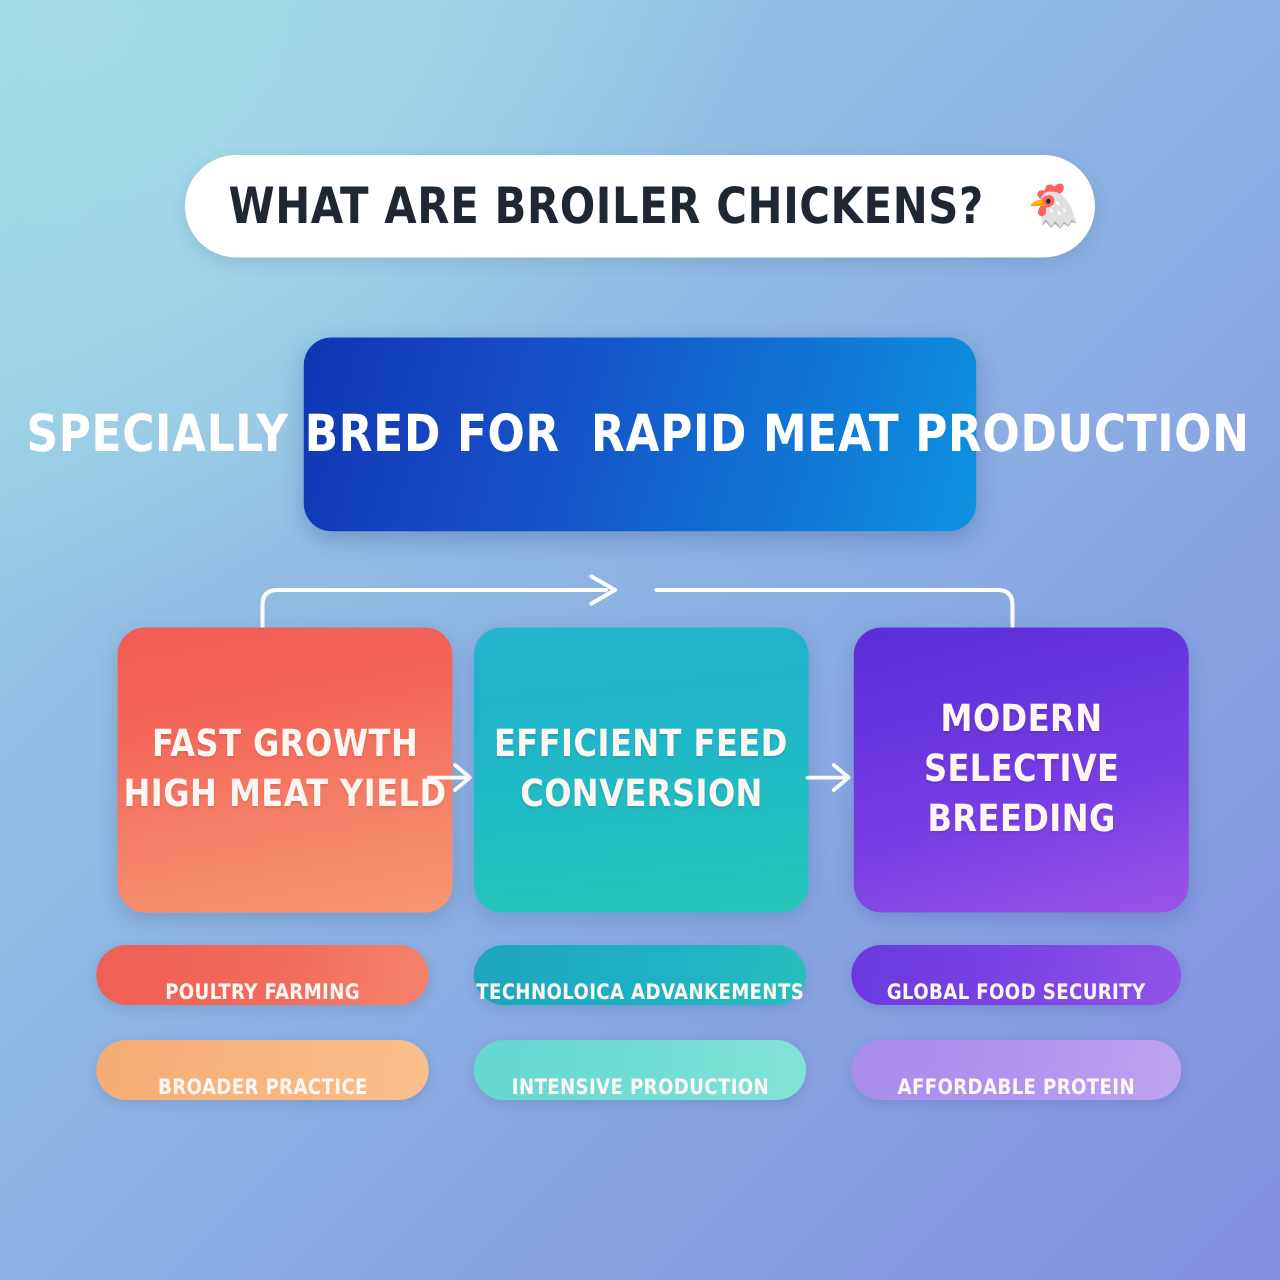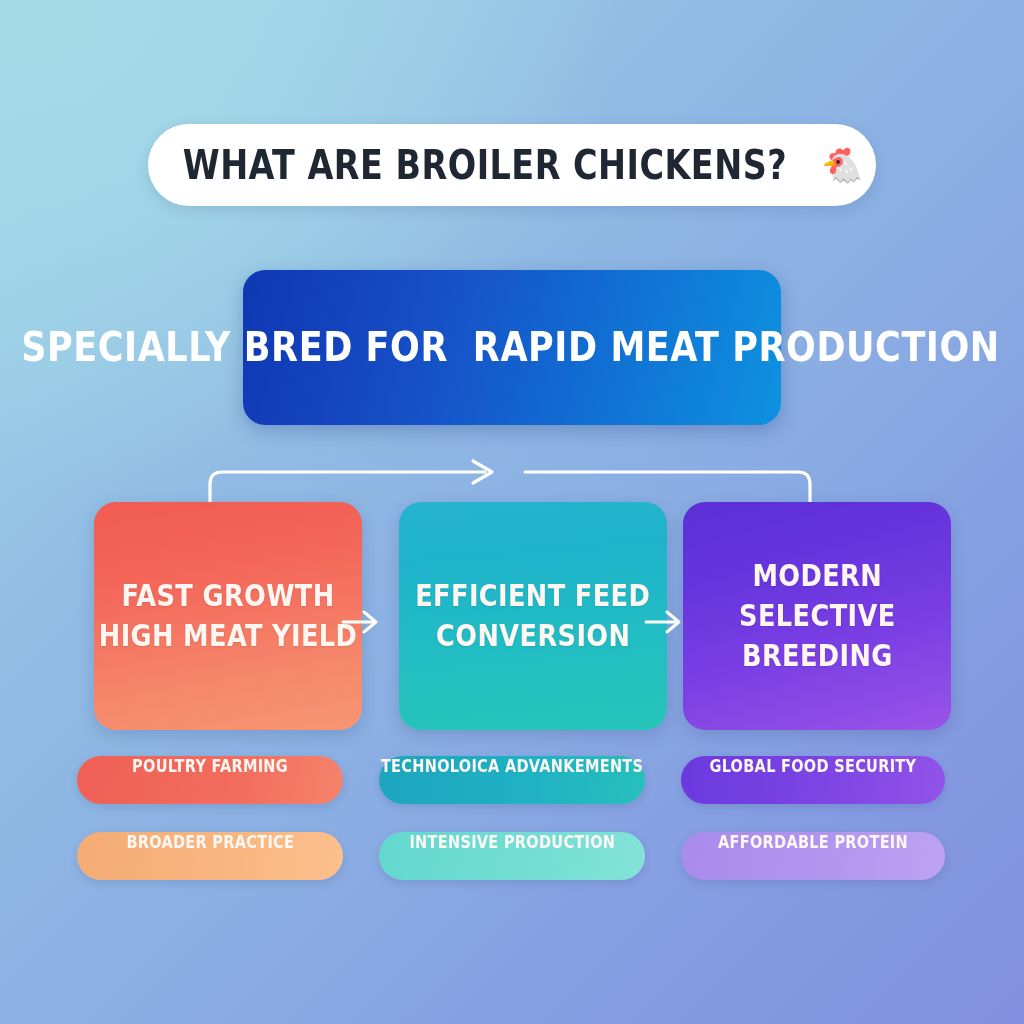--- a/index.html
+++ b/index.html
@@ -118,40 +118,40 @@
     font-weight: 700;
     font-size: 30px;
     line-height: 1.33;
     color: #fdf6f1;
     letter-spacing: 0.4px;
     white-space: nowrap;
     transform: scaleX(0.95);
     text-shadow: 0 1px 2px rgba(0,0,0,0.10);
   }
   #card-1 { left: 94px;  background: linear-gradient(170deg, #f15b52 0%, #f4665a 32%, #f5866a 72%, #f79673 100%); }
-  #card-2 { left: 399px; background: linear-gradient(175deg, #25b4cf 0%, #1fb3cb 24%, #21bcc4 58%, #27c5b9 100%); }
+  #card-2 { left: 379px; background: linear-gradient(175deg, #25b4cf 0%, #1fb3cb 24%, #21bcc4 58%, #27c5b9 100%); }
   #card-3 { left: 683px; background: linear-gradient(165deg, #5b2fd6 0%, #6634dd 28%, #7a3fe4 62%, #9a54e8 100%); }
 
   
   .card-arrow {
     position: absolute;
     top: 604px;
     width: 48px;
     height: 36px;
   }
   #card-arrow-1 { left: 337px; }
   #card-arrow-2 { left: 640px; }
 
   
   .pill {
     position: absolute;
     height: 48px;
     border-radius: 24px;
     display: flex;
-    align-items: flex-start;
+    align-items: flex-end;
     justify-content: center;
     box-shadow: 0 3px 9px rgba(30, 50, 100, 0.14);
   }
   .pill-text {
     font-family: "Liberation Sans Narrow", "DejaVu Sans Condensed", "Liberation Sans", sans-serif;
     font-weight: 700;
     font-size: 17px;
     letter-spacing: 0.3px;
     color: #fdf7f3;
     white-space: nowrap;

